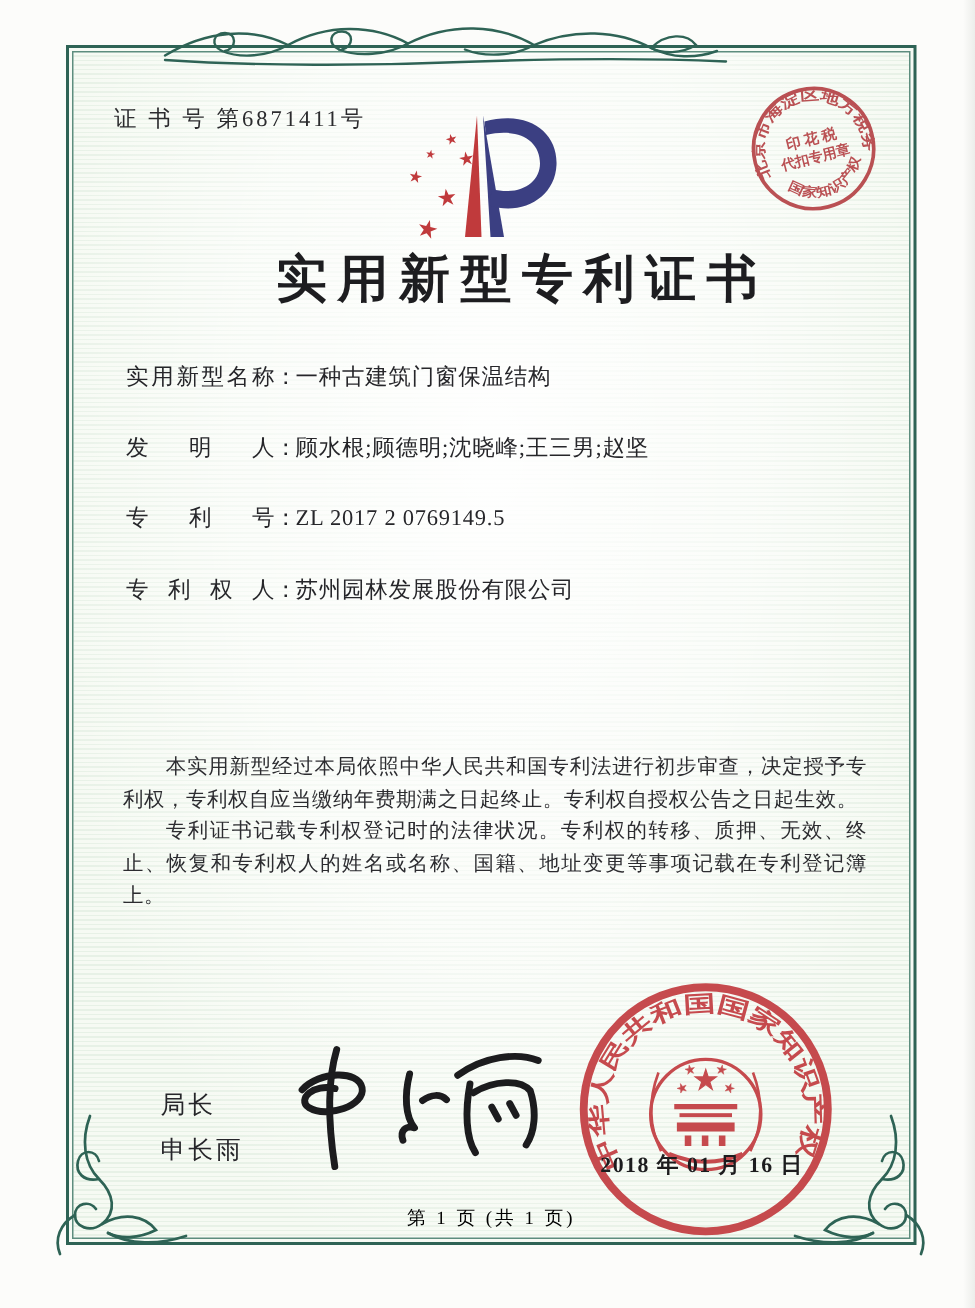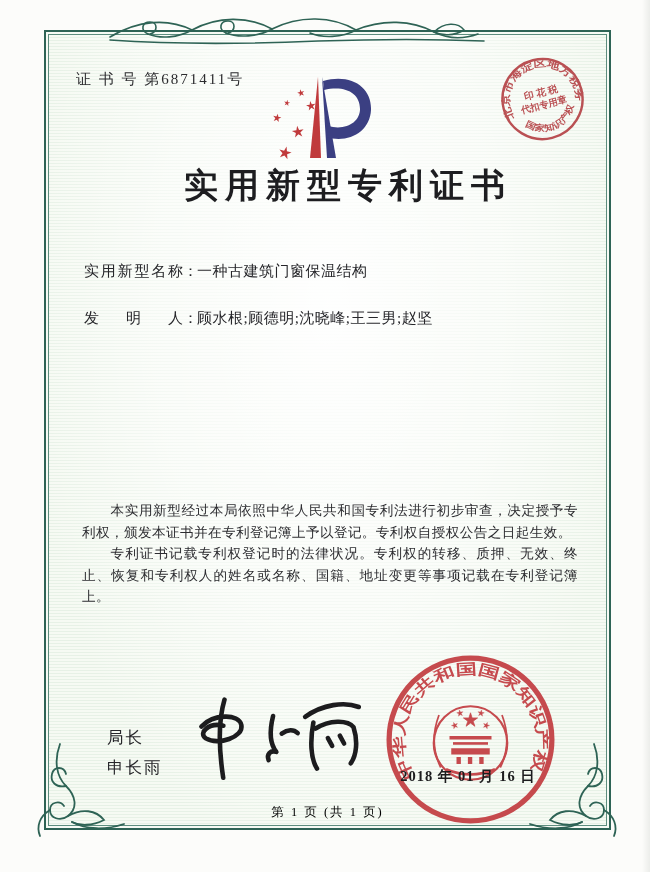--- a/index.html
+++ b/index.html
@@ -37,21 +37,21 @@
   .logo-wrap { position:absolute; left:266px; top:74px; }
   .tax-stamp-wrap { position:absolute; left:494px; top:50px; transform:rotate(-14deg); opacity:.88; }
 
   .title {
     position:absolute; left:44px; top:163px; width:608px;
     text-align:center; font-size:34px; font-weight:bold;
     letter-spacing:7px; color:#1d1d20;
   }
 
   .fields { position:absolute; left:84px; top:242px; width:480px; font-size:15px; }
-  .frow { height:23px; margin-bottom:24.2px; white-space:nowrap;margin-top:20px; }
+  .frow { height:23px; margin-bottom:24.2px; white-space:nowrap; }
   .flabel { display:inline-block; width:99px; text-align:justify; text-align-last:justify; vertical-align:top; }
   .fcolon { display:inline-block; width:14px; }
   .fvalue { letter-spacing:.5px; }
 
   .body-text {
     position:absolute; left:82px; top:500px; width:496px;
     font-size:13.6px; line-height:21.6px; text-align:justify;
     color:#2c2c30; letter-spacing:.4px;
   }
   .body-text p { text-indent:2.1em; }
@@ -163,24 +163,30 @@
 
   <div class="title">实用新型专利证书</div>
 
   <div class="fields">
     <div class="frow">
       <span class="flabel">实用新型名称</span><span class="fcolon">：</span><span class="fvalue">一种古建筑门窗保温结构</span>
     </div>
     <div class="frow">
       <span class="flabel">发明人</span><span class="fcolon">：</span><span class="fvalue">顾水根;顾德明;沈晓峰;王三男;赵坚</span>
     </div>
+    <div class="frow">
+      <span class="flabel">专利号</span><span class="fcolon">：</span><span class="fvalue">ZL 2017 2 0769149.5</span>
+    </div>
+    <div class="frow">
+      <span class="flabel">专利权人</span><span class="fcolon">：</span><span class="fvalue">苏州园林发展股份有限公司</span>
+    </div>
   </div>
 
   <div class="body-text">
-    <p>本实用新型经过本局依照中华人民共和国专利法进行初步审查，决定授予专利权，颁发本证书并在专利登记簿上予以登记。专利权自授权公告之日起生效。</p>
+    <p>本实用新型经过本局依照中华人民共和国专利法进行初步审查，决定授予专利权，专利权自应当缴纳年费期满之日起终止。专利权自授权公告之日起生效。</p>
     <p>专利证书记载专利权登记时的法律状况。专利权的转移、质押、无效、终止、恢复和专利权人的姓名或名称、国籍、地址变更等事项记载在专利登记簿上。</p>
   </div>
 
   <div class="director">
     <div>局长</div>
     <div>申长雨</div>
   </div>
 
   <div class="signature-wrap">
     <svg width="190" height="100" viewBox="0 0 190 100">

